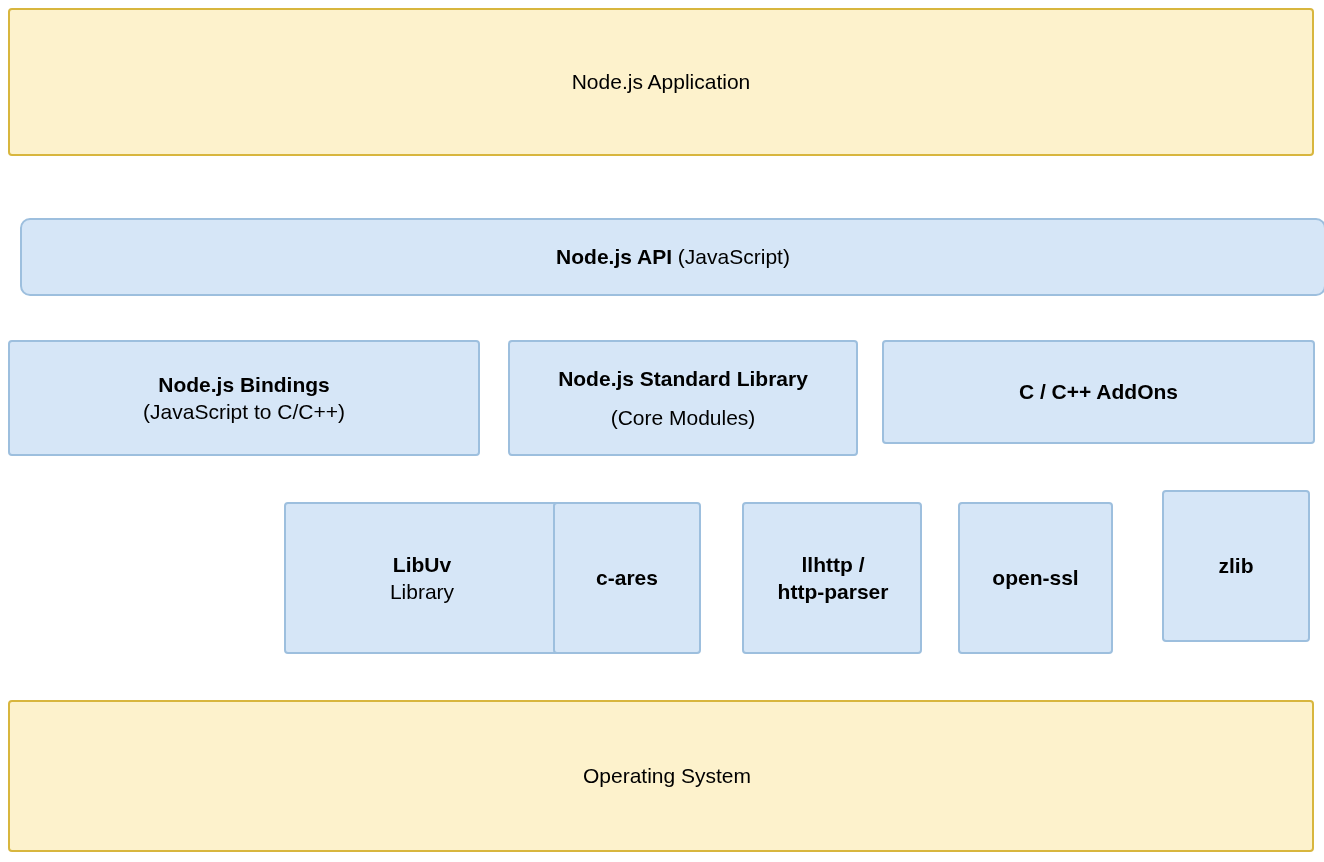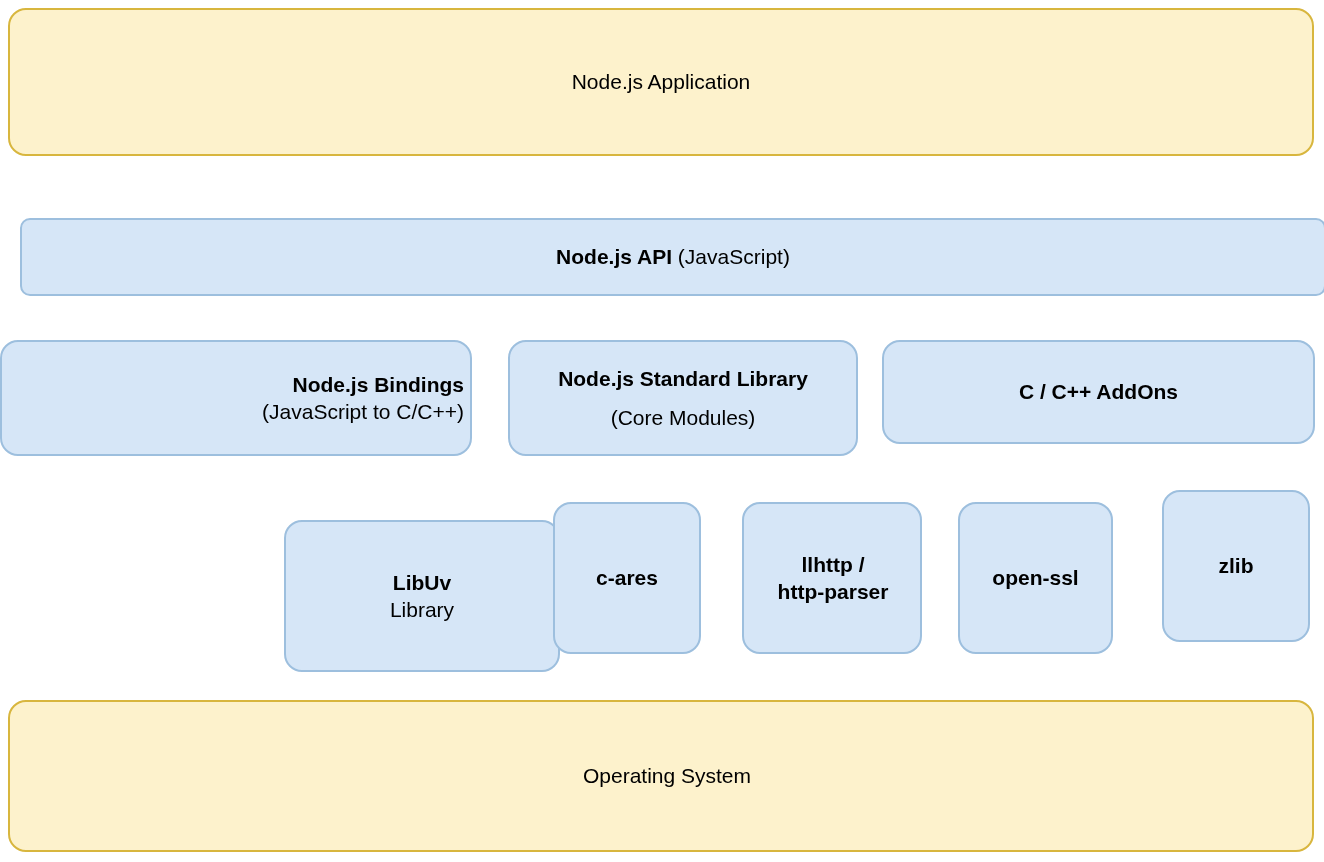--- a/index.html
+++ b/index.html
@@ -12,21 +12,21 @@
     color: #000000;
   }
   .canvas {
     position: relative;
     width: 1324px;
     height: 862px;
   }
   .box {
     position: absolute;
     box-sizing: border-box;
-    border-radius: 18px;
+    border-radius: 4px;
     display: flex;
     flex-direction: column;
     align-items: center;
     justify-content: center;
     text-align: center;
     font-size: 21px;
     line-height: 1.3;
     padding: 6px;
   }
   .yellow {
@@ -48,36 +48,36 @@
   <div class="box yellow" style="left:8px; top:8px; width:1306px; height:148px;">
     <span>Node.js Application</span>
   </div>
 
   <div class="box blue" style="left:20px; top:218px; width:1306px; height:78px; border-radius:10px;">
     <span class="api-line">
       <span class="bold">Node.js API</span><span> (JavaScript)</span>
     </span>
   </div>
 
-  <div class="box blue" style="left:0; top:340px; width:472px; height:116px;align-items:flex-end;">
+  <div class="box blue" style="left:8px; top:340px; width:472px; height:116px;">
     <span class="bold">Node.js Bindings</span>
     <span>(JavaScript to C/C++)</span>
   </div>
 
   <div class="box blue" style="left:508px; top:340px; width:350px; height:116px;gap:11px;">
     <span class="bold">Node.js Standard Library</span>
     <span>(Core Modules)</span>
   </div>
 
   <div class="box blue" style="left:882px; top:340px; width:433px; height:104px;">
     <span class="bold">C / C++ AddOns</span>
   </div>
 
 
-  <div class="box blue" style="left:284px; top:520px; width:276px; height:152px;">
+  <div class="box blue" style="left:284px; top:502px; width:276px; height:152px;">
     <span class="bold">LibUv</span>
     <span>Library</span>
   </div>
 
   <div class="box blue" style="left:553px; top:502px; width:148px; height:152px;">
     <span class="bold">c-ares</span>
   </div>
 
   <div class="box blue" style="left:742px; top:502px; width:180px; height:152px;padding-left:8px;">
     <span class="bold">llhttp /</span>

